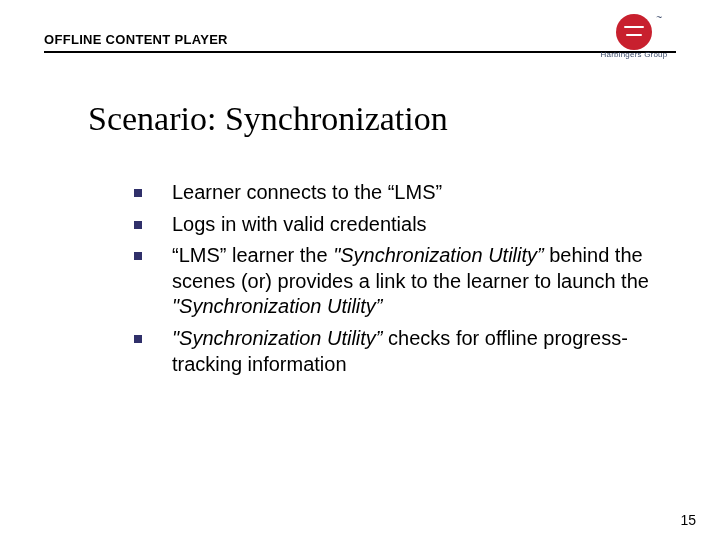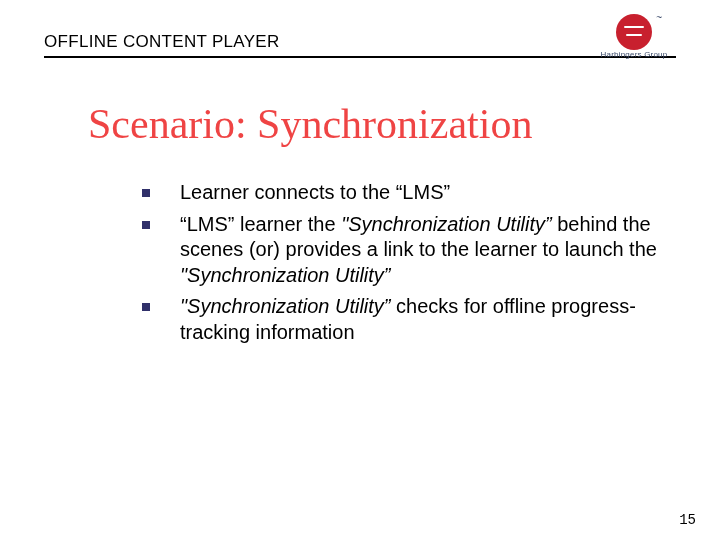--- a/index.html
+++ b/index.html
@@ -17,22 +17,22 @@
     left: 44px;
     right: 44px;
     display: flex;
     align-items: flex-end;
     justify-content: space-between;
   }
   .header-left {
     flex: 1;
   }
   .header-title {
-    font-size: 17px;
-    font-weight: normal;
+    font-size: 13px;
+    font-weight: bold;
     color: #000;
     letter-spacing: 0.3px;
   }
   .header-rule {
     border: none;
     border-top: 2px solid #000;
     margin-top: 4px;
     width: 100%;
   }
   .logo {
@@ -72,28 +72,28 @@
     font-size:8px;
     color:#3a4a6a;
     margin-top:0;
     letter-spacing:0.2px;
   }
   .slide-title {
     position: absolute;
     top: 100px;
     left: 88px;
     font-family: "Times New Roman", Times, serif;
-    font-size: 42px;
+    font-size: 34px;
     font-weight: normal;
-    color: #ef4444;
+    color: #000000;
   }
   .bullets {
     position: absolute;
     top: 180px;
-    left: 136px;
+    left: 128px;
     right: 60px;
     list-style: none;
   }
   .bullets li {
     position: relative;
     padding-left: 44px;
     font-size: 20px;
     line-height: 1.28;
     color: #000;
     margin-bottom: 6px;
@@ -107,21 +107,21 @@
     width: 8px;
     height: 8px;
     background: #30306a;
   }
   .italic { font-style: italic; }
   .page-num {
     position: absolute;
     bottom: 12px;
     right: 24px;
     font-size: 14px;
-    font-family: Liberation Mono, monospace;
+    font-family: Liberation Sans, sans-serif;
     color: #000;
   }
 </style>
 </head>
 <body>
 
 <div class="header">
   <div class="header-left">
     <div class="header-title">OFFLINE CONTENT PLAYER</div>
     <hr class="header-rule">
@@ -131,17 +131,18 @@
       <span class="logo-bird">~</span>
     </div>
     <div class="logo-text">Harbingers Group</div>
   </div>
 </div>
 
 <h1 class="slide-title">Scenario: Synchronization</h1>
 
 <ul class="bullets">
   <li><span>Learner connects to the “LMS”</span><span class="italic"></span><span></span><span class="italic"></span><span></span></li>
+  <li><span>Logs in with valid credentials</span><span class="italic"></span><span></span><span class="italic"></span><span></span></li>
   <li><span>“LMS” learner the </span><span class="italic">"Synchronization Utility”</span><span> behind the scenes (or) provides a link to the learner to launch the </span><span class="italic">"Synchronization Utility”</span><span></span></li>
   <li><span></span><span class="italic">"Synchronization Utility”</span><span> checks for offline progress-tracking information</span><span class="italic"></span><span></span></li>
 </ul>
 
 <div class="page-num">15</div>
 
 </body></html>

